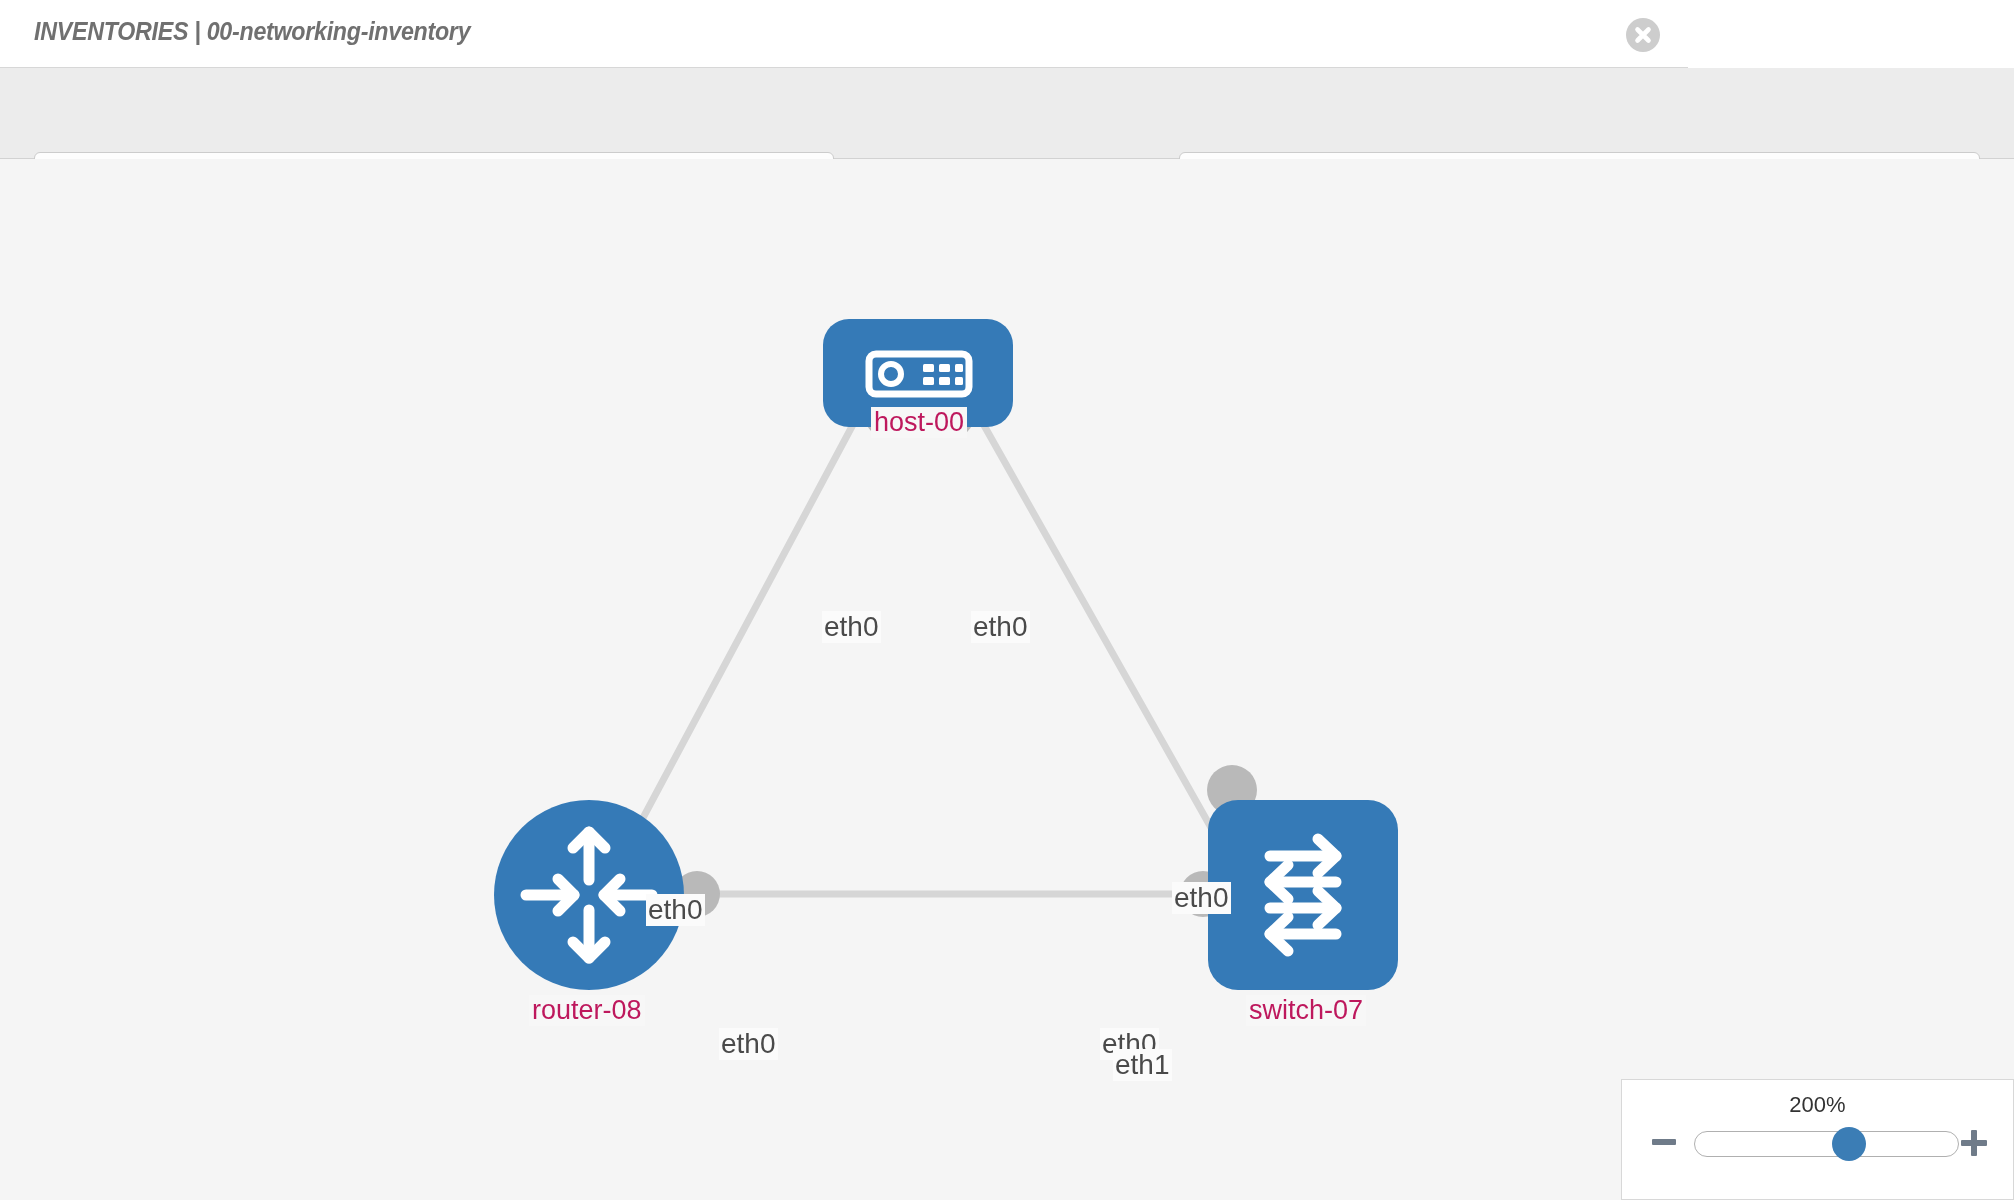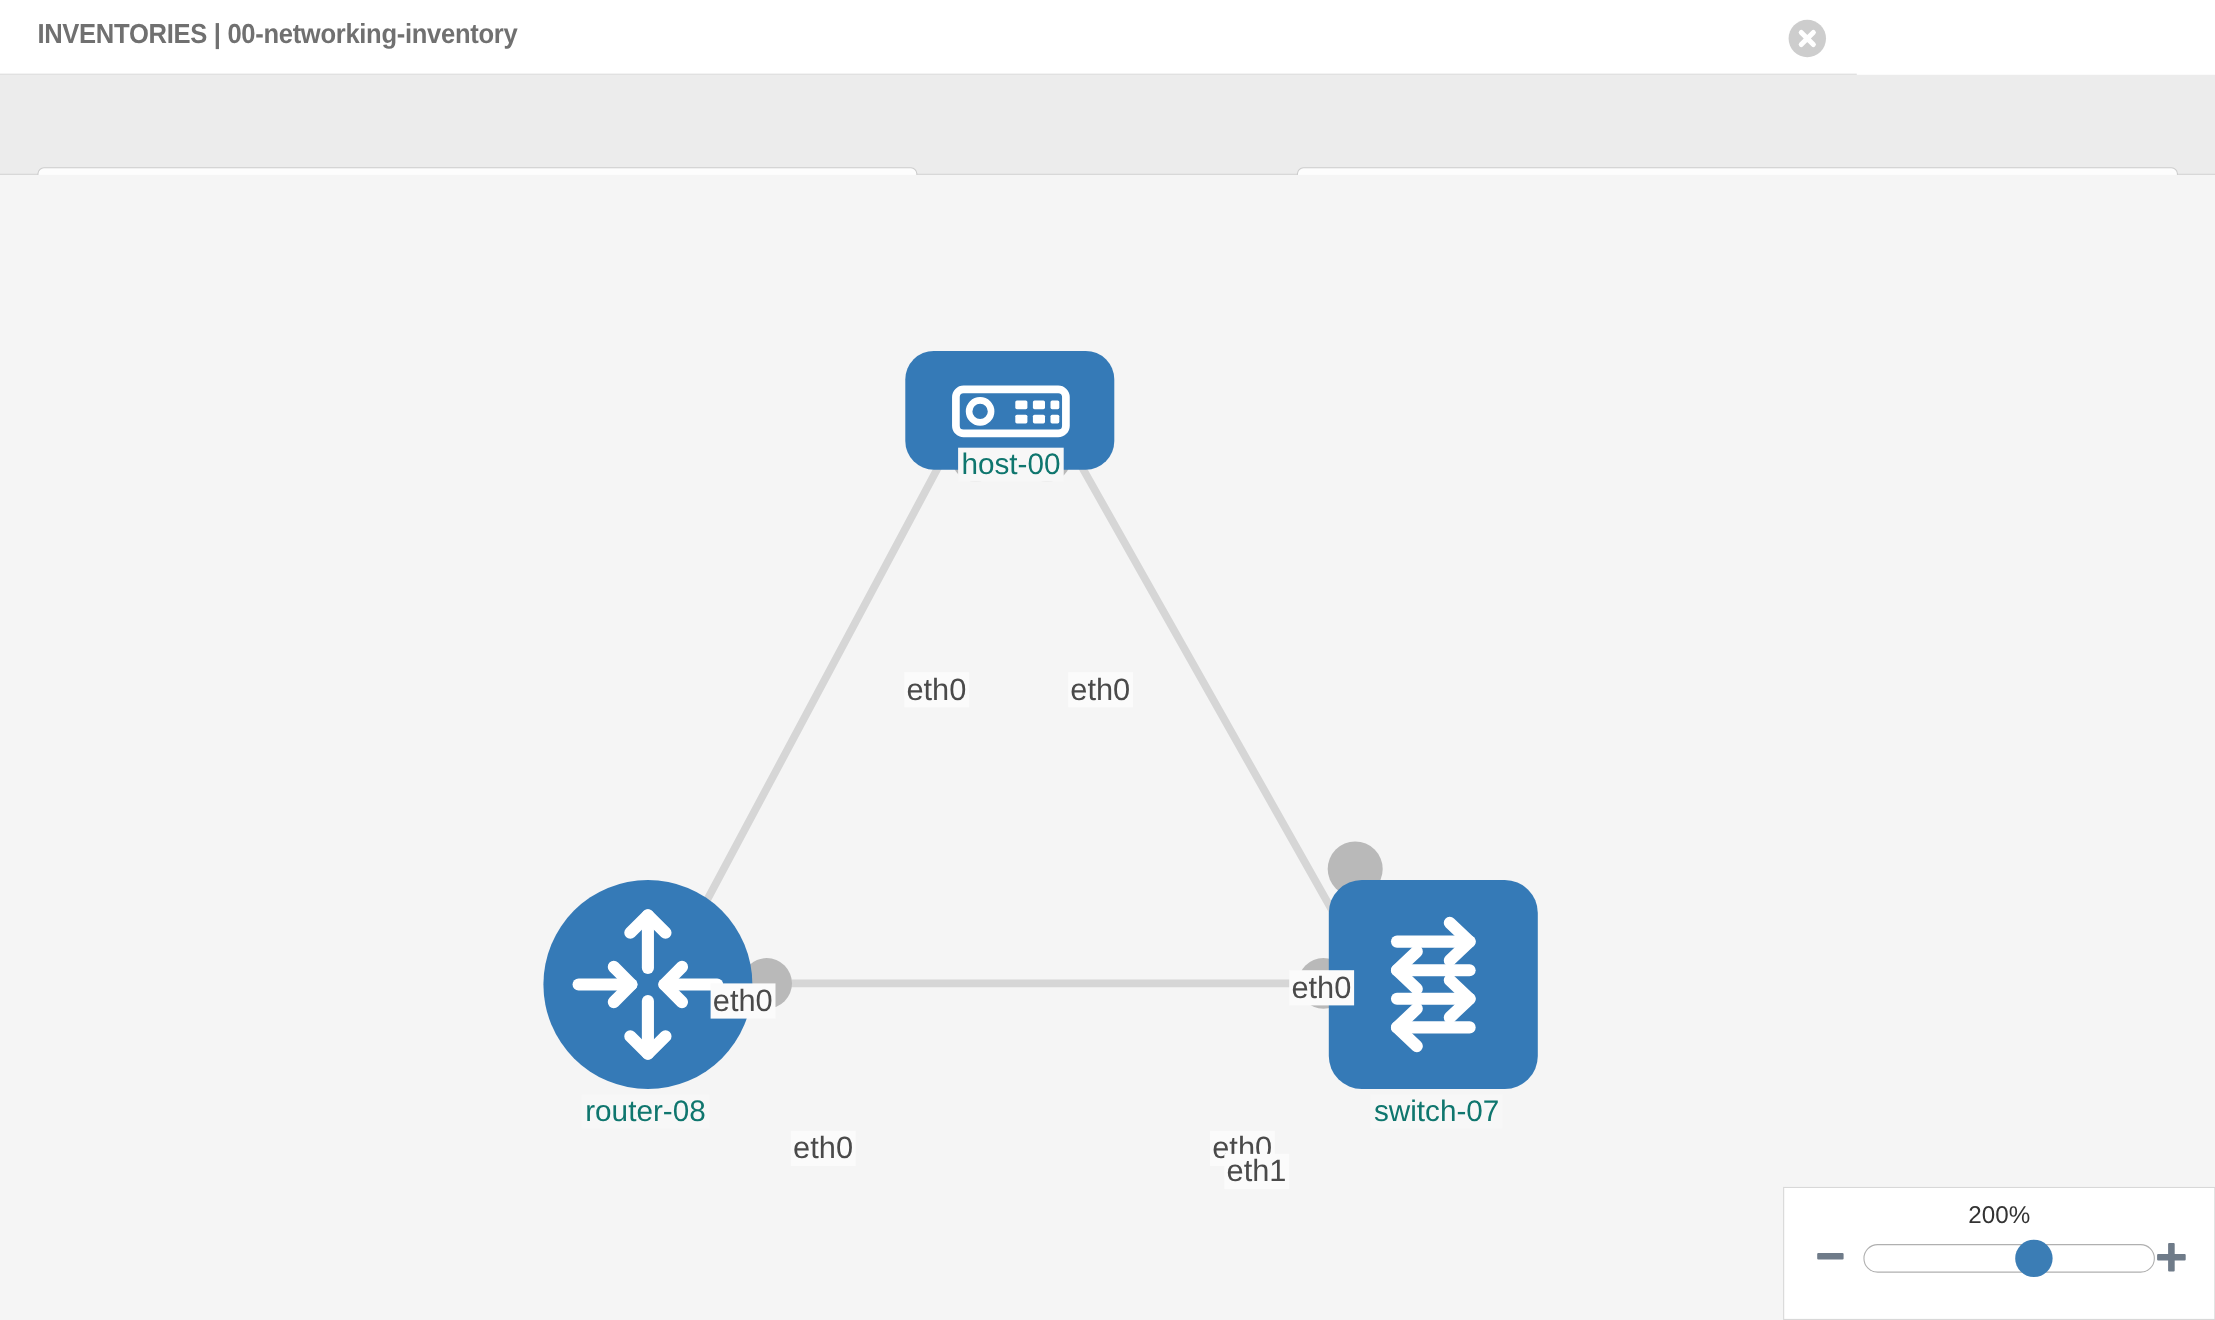--- a/index.html
+++ b/index.html
@@ -9,20 +9,21 @@
     font-family: "Liberation Sans", sans-serif;
     overflow: hidden;
   }
   #app { position: relative; width: 2014px; height: 1200px; }
 
   
   .header {
     position: absolute; left: 0; top: 0; width: 1688px; height: 68px;
     background: #ffffff;
     border-bottom: 1px solid #d7d7d7;
+    font-style: italic;
   }
   .header-title {
     position: absolute; left: 34px; top: 17px;
     font-size: 25px; font-weight: bold; letter-spacing: -0.3px;
     color: #707070;
     font-family: "Liberation Sans Narrow", "Liberation Sans", sans-serif;
     transform: scaleX(0.93); transform-origin: left center;
     white-space: nowrap;
   }
   .close-btn {
@@ -78,21 +79,21 @@
   .topology { position: absolute; left: 0; top: 0; width: 2014px; height: 1041px; }
 
   
   .node { position: absolute; }
   .node-shape {
     position: absolute; left: 0; top: 0;
     background: #357ab7;
   }
   .node-label {
     position: absolute;
-    font-size: 27px; color: #0f766e;
+    font-size: 27px; color: #be185d;
     background: #f7f7f7;
     white-space: nowrap;
     padding: 0 3px;
     font-family: "Liberation Sans", sans-serif;
   }
   .nub {
     position: absolute; border-radius: 50%; background: #b9b9b9;
   }
 
   

